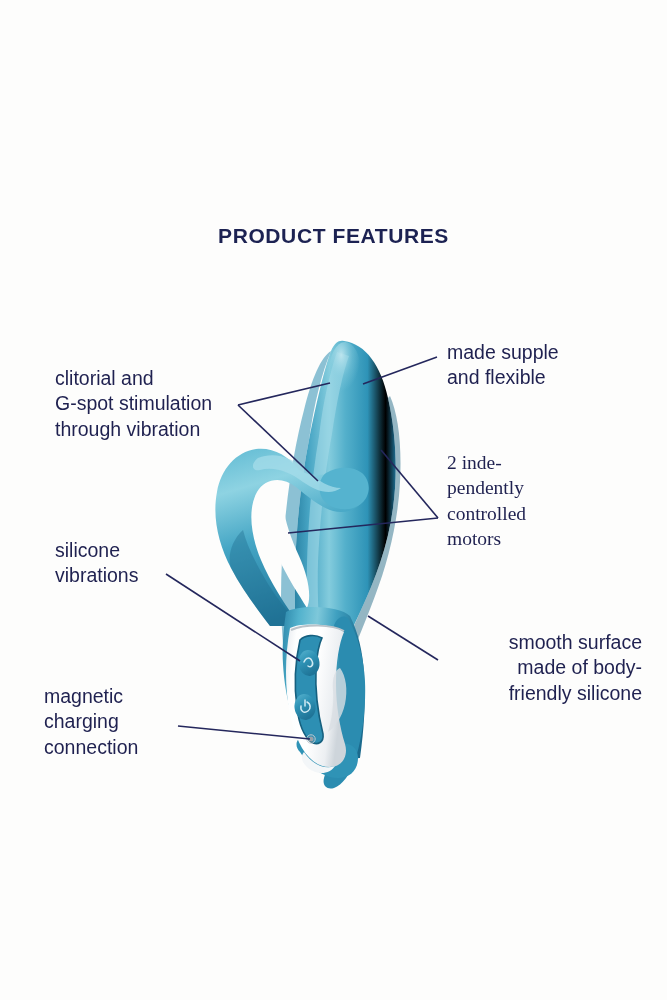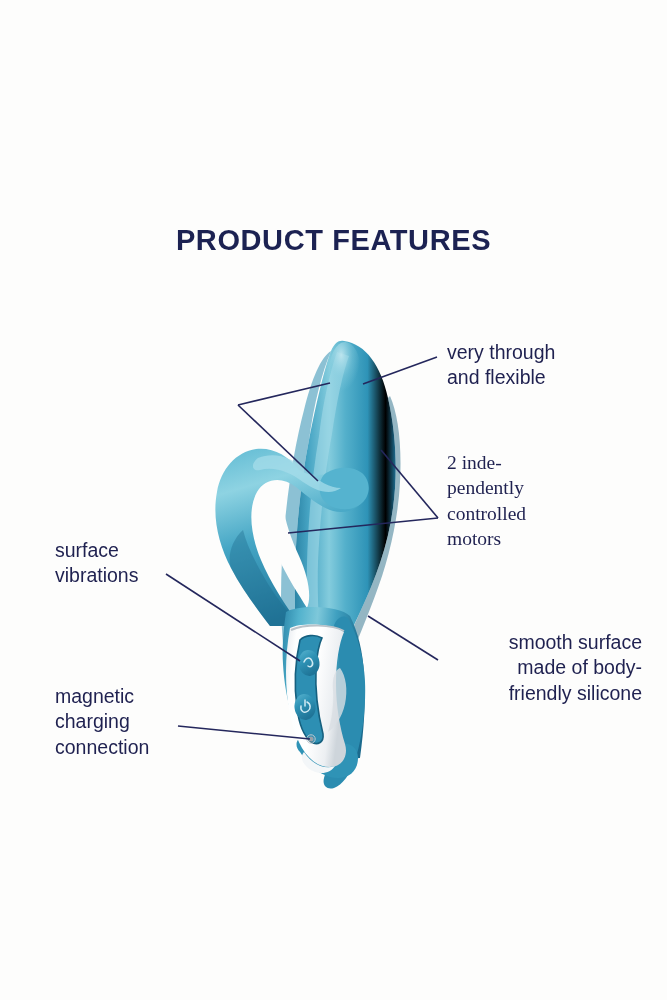--- a/index.html
+++ b/index.html
@@ -17,40 +17,40 @@
     height: 1000px;
     background: #fdfdfc;
     overflow: hidden;
   }
   #title {
     position: absolute;
     top: 224px;
     left: 0;
     width: 667px;
     text-align: center;
-    font-size: 29px;
+    font-size: 21px;
     font-weight: bold;
     letter-spacing: 0.6px;
     color: #1c2252;
     font-family: "Liberation Sans", sans-serif;
   }
   .callout {
     position: absolute;
     color: #1f2150;
     font-size: 19.5px;
     line-height: 1.30;
     font-family: "Liberation Sans", sans-serif;
     white-space: pre-line;
   }
   .callout.left  { text-align: left; }
   .callout.right { text-align: left; }
 
   #c-clitoral   { left: 55px;  top: 366px; width: 200px; }
   #c-control    { left: 55px;  top: 538px; width: 170px; }
-  #c-magnetic   { left: 55px;  top: 684px; width: 165px; }
+  #c-magnetic   { left: 44px;  top: 684px; width: 165px; }
   #c-supple     { left: 447px; top: 340px; width: 185px; }
   #c-motors     { left: 447px; top: 450px; width: 160px; font-family: Liberation Serif, serif; }
   #c-smooth     { left: 447px; top: 630px; width: 195px; text-align: right; }
 
   #artwork {
     position: absolute;
     left: 0; top: 0;
     width: 667px;
     height: 1000px;
     pointer-events: none;
@@ -276,29 +276,32 @@
       <path class="leader" d="M 238,405 L 318,481"></path>
       <path class="leader" d="M 363,384 L 437,357"></path>
       <path class="leader" d="M 438,518 L 381,450"></path>
       <path class="leader" d="M 438,518 L 288,533"></path>
       <path class="leader" d="M 166,574 L 300,661"></path>
       <path class="leader" d="M 438,660 L 368,616"></path>
       <path class="leader" d="M 178,726 L 310,739"></path>
     </g>
   </svg>
 
-
-  <div class="callout left" id="c-control">surface
+  <div class="callout left" id="c-clitoral">clitorial and
+G-spot stimulation
+through vibration</div>
+
+  <div class="callout left" id="c-control">silicone
 vibrations</div>
 
   <div class="callout left" id="c-magnetic">magnetic
 charging
 connection</div>
 
-  <div class="callout right" id="c-supple">very through
+  <div class="callout right" id="c-supple">made supple
 and flexible</div>
 
   <div class="callout right" id="c-motors">2 inde-
 pendently
 controlled
 motors</div>
 
   <div class="callout right" id="c-smooth">smooth surface
 made of body-
 friendly silicone</div>

